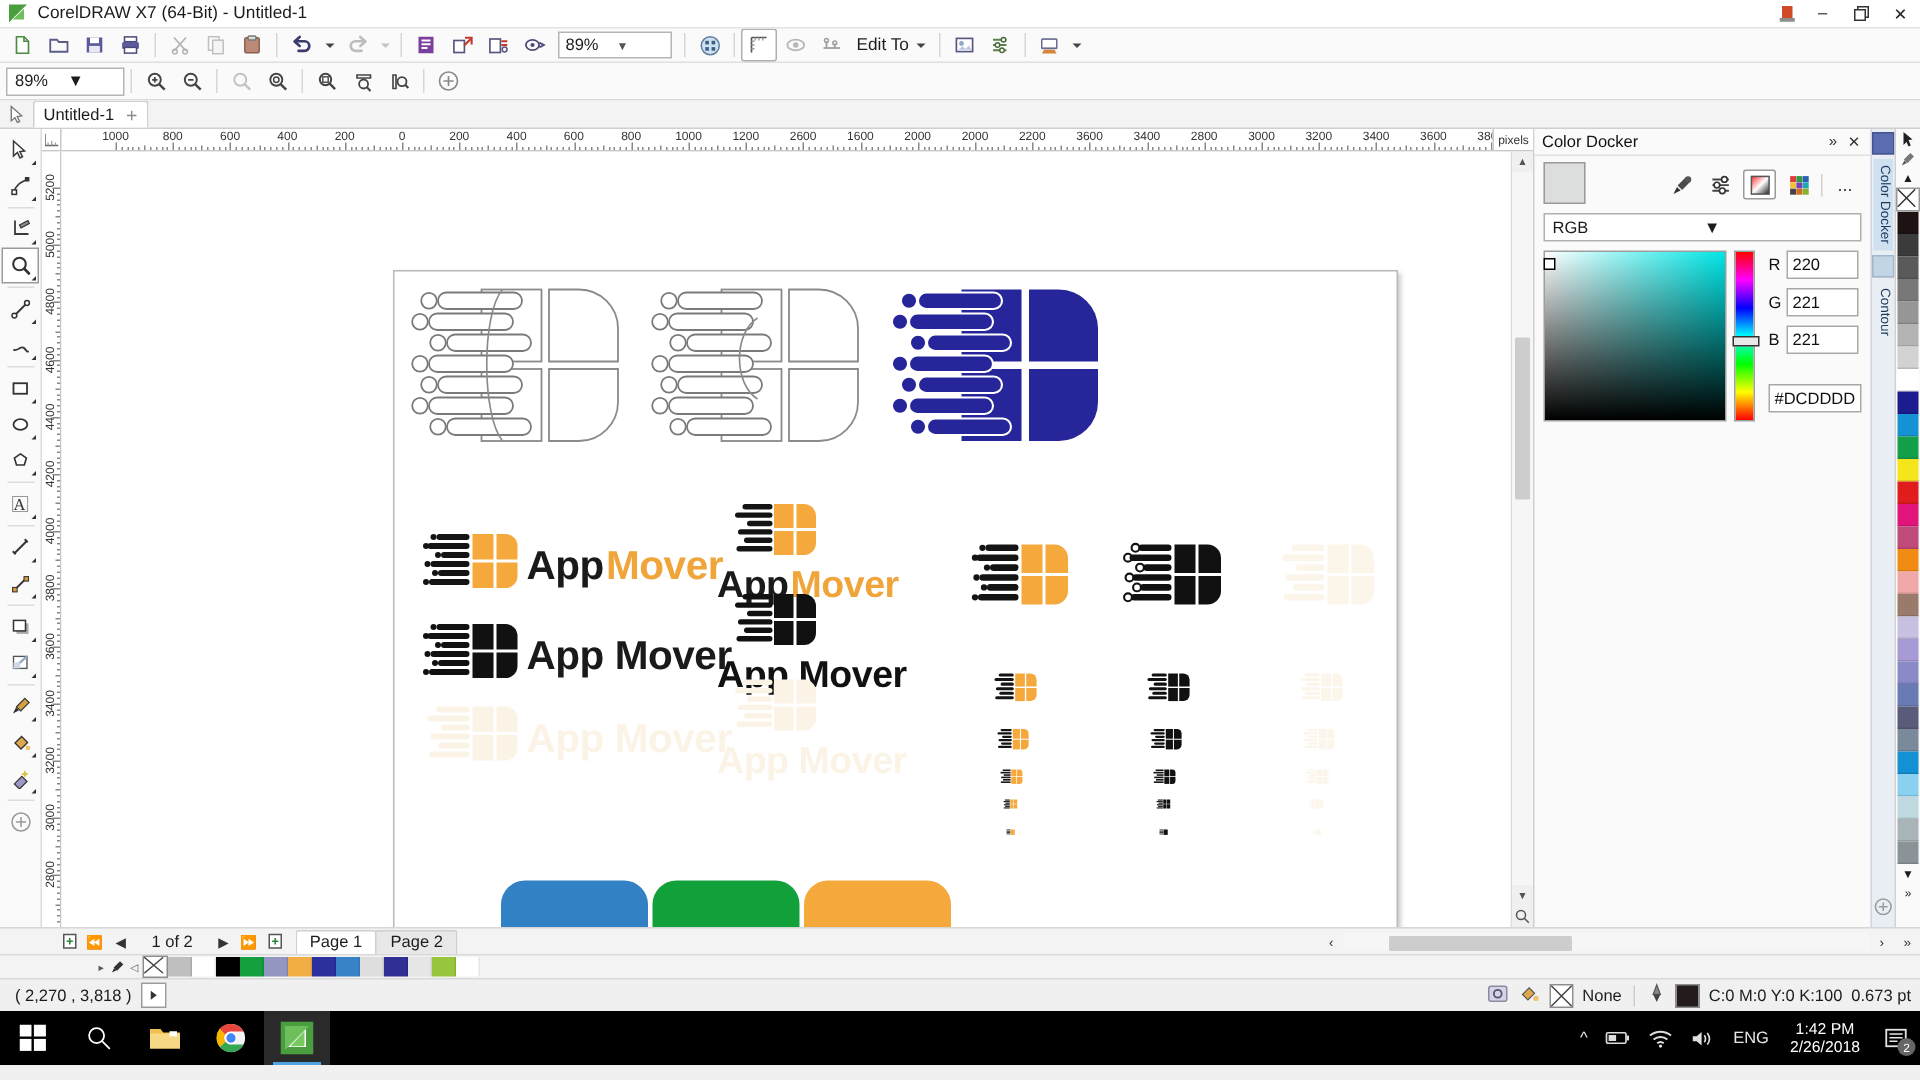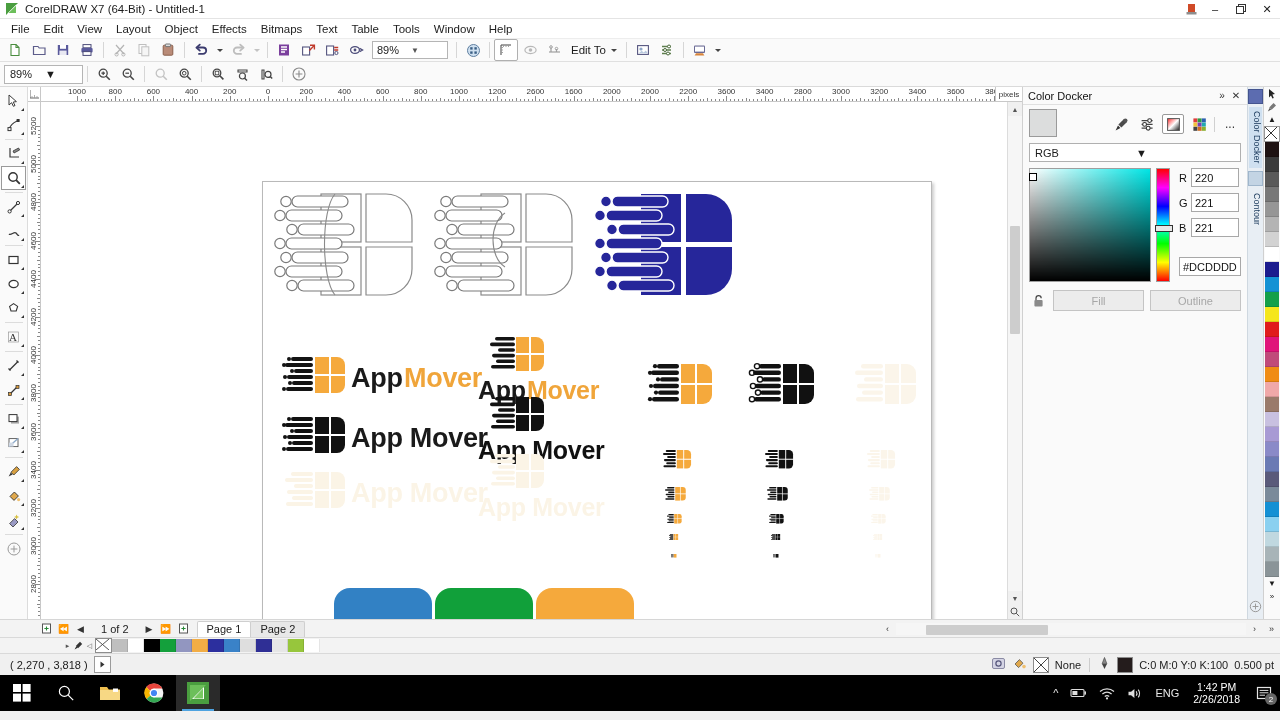--- a/index.html
+++ b/index.html
@@ -225,34 +225,20 @@
       <div class="tb-btn">
         <svg width="10" height="10" viewBox="0 0 10 10">
           <rect x="2.5" y="0.5" width="7" height="7" fill="none" stroke="#333"></rect>
           <rect x="0.5" y="2.5" width="7" height="7" fill="#fff" stroke="#333"></rect>
         </svg>
       </div>
       <div class="tb-btn close">✕</div>
     </div>
   </div>
 
-  <div class="menubar">
-    <div class="menu-item">File</div>
-    <div class="menu-item">Edit</div>
-    <div class="menu-item">View</div>
-    <div class="menu-item">Layout</div>
-    <div class="menu-item">Object</div>
-    <div class="menu-item">Effects</div>
-    <div class="menu-item">Bitmaps</div>
-    <div class="menu-item">Text</div>
-    <div class="menu-item">Table</div>
-    <div class="menu-item">Tools</div>
-    <div class="menu-item">Window</div>
-    <div class="menu-item">Help</div>
-  </div>
 
   <div class="toolbar">
     <div class="tbi">
       <svg width="14" height="14" viewBox="0 0 14 14">
           <path d="M3 1.5h5l3 3v8H3z" fill="#fff" stroke="#4a8d3f" stroke-width="1.1"></path>
           <path d="M8 1.5v3h3" fill="none" stroke="#4a8d3f" stroke-width="1.1"></path>
         </svg>
     </div>
     <div class="tbi">
       <svg width="15" height="14" viewBox="0 0 15 14">
@@ -467,20 +453,31 @@
     </div>
     <div class="tsep"></div>
     <div class="tbi">
       <svg width="16" height="16" viewBox="0 0 16 16">
           <circle cx="8" cy="8" r="6" fill="none" stroke="#8a8a8a" stroke-width="1.1"></circle>
           <path d="M8 4.6v6.8M4.6 8h6.8" stroke="#8a8a8a" stroke-width="1.1"></path>
         </svg>
     </div>
   </div>
 
+  <div class="tabrow">
+    <div class="tab-arrowbox">
+      <svg width="11" height="12" viewBox="0 0 11 12">
+          <path d="M1.5 1l7 6.2-3 .5 1.6 3.2-1.5.8L4 8.5 1.5 10.6z" fill="#fff" stroke="#777" stroke-width=".9"></path>
+        </svg>
+    </div>
+    <div class="doctab">
+      <span>Untitled-1</span>
+      <span class="plus">+</span>
+    </div>
+  </div>
 
   <div class="mainrow">
 
     <div class="toolbox">
       <div class="tool">
         <svg width="13" height="14" viewBox="0 0 13 14">
             <path d="M2 1l7.4 6.6-3.2.5 1.8 3.4-1.6.8-1.8-3.6L2 11z" fill="#fff" stroke="#3a3a3a" stroke-width="1"></path>
           </svg>
         <i class="fly"></i>
       </div>
@@ -1652,30 +1649,20 @@
             <div class="chan-row">
               <label>B</label>
               <input value="221" style="">
             </div>
             <div class="chan-row hexrow">
               <input value="#DCDDDD" style="">
             </div>
           </div>
         </div>
 
-        <div class="dk-bottom">
-          <div class="lock-btn">
-            <svg width="13" height="14" viewBox="0 0 13 14">
-                <path d="M4 6V4.2a2.6 2.6 0 015.2 0" fill="none" stroke="#444" stroke-width="1.2"></path>
-                <rect x="2.4" y="6" width="8.2" height="6.4" rx="1" fill="#8a8a8a"></rect>
-              </svg>
-          </div>
-          <div class="fillbtn">Fill</div>
-          <div class="fillbtn">Outline</div>
-        </div>
       </div>
     </div>
 
     <div class="dk-sidetabs">
       <div style="width:13px;height:13px;background:#5c6cb0;border:1px solid #44548f;margin-bottom:3px"></div>
       <div class="dst active">Color Docker</div>
       <div class="dst-icon"></div>
       <div class="dst">Contour</div>
       <div style="margin-top:auto;margin-bottom:4px">
         <svg width="13" height="13" viewBox="0 0 13 13">
@@ -1831,21 +1818,21 @@
 
       <div class="st-grp">
         <div>
           <svg width="13" height="15" viewBox="0 0 13 15">
               <path d="M6.5 1.5l2.4 6.4H4.1z" fill="#888" stroke="#555" stroke-width=".8"></path>
               <path d="M4.1 8h4.8l-2.4 5z" fill="#444"></path>
             </svg>
         </div>
         <div class="swbox" style="background:#241c1c"></div>
         <div>C:0 M:0 Y:0 K:100</div>
-        <div>0.500 pt</div>
+        <div>0.673 pt</div>
       </div>
     </div>
   </div>
 
   <div class="taskbar">
     <div class="tk-item">
       <svg width="18" height="18" viewBox="0 0 18 18">
           <rect x="0" y="0" width="8" height="8" fill="#fff"></rect>
           <rect x="9.6" y="0" width="8" height="8" fill="#fff"></rect>
           <rect x="0" y="9.6" width="8" height="8" fill="#fff"></rect>

